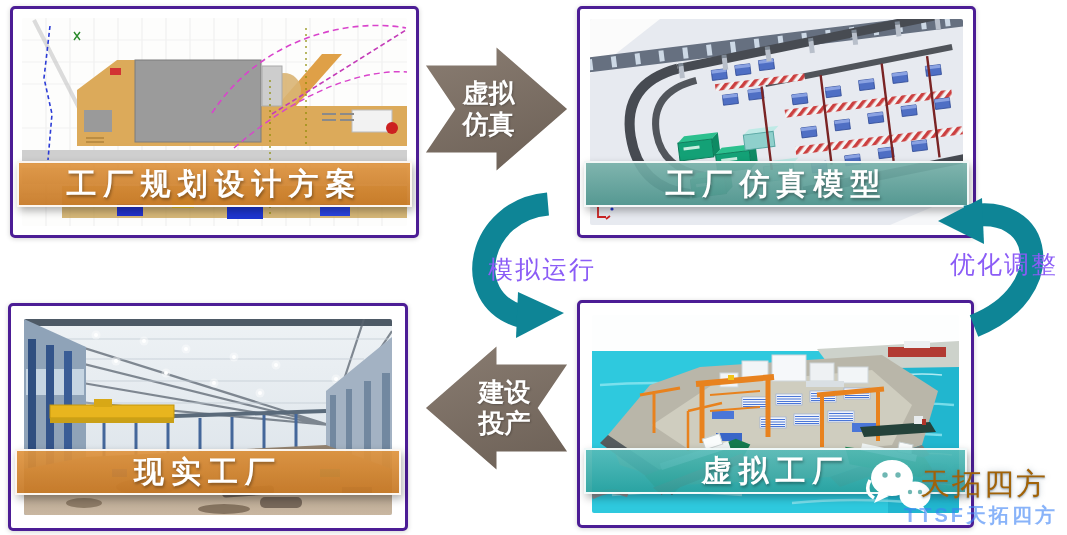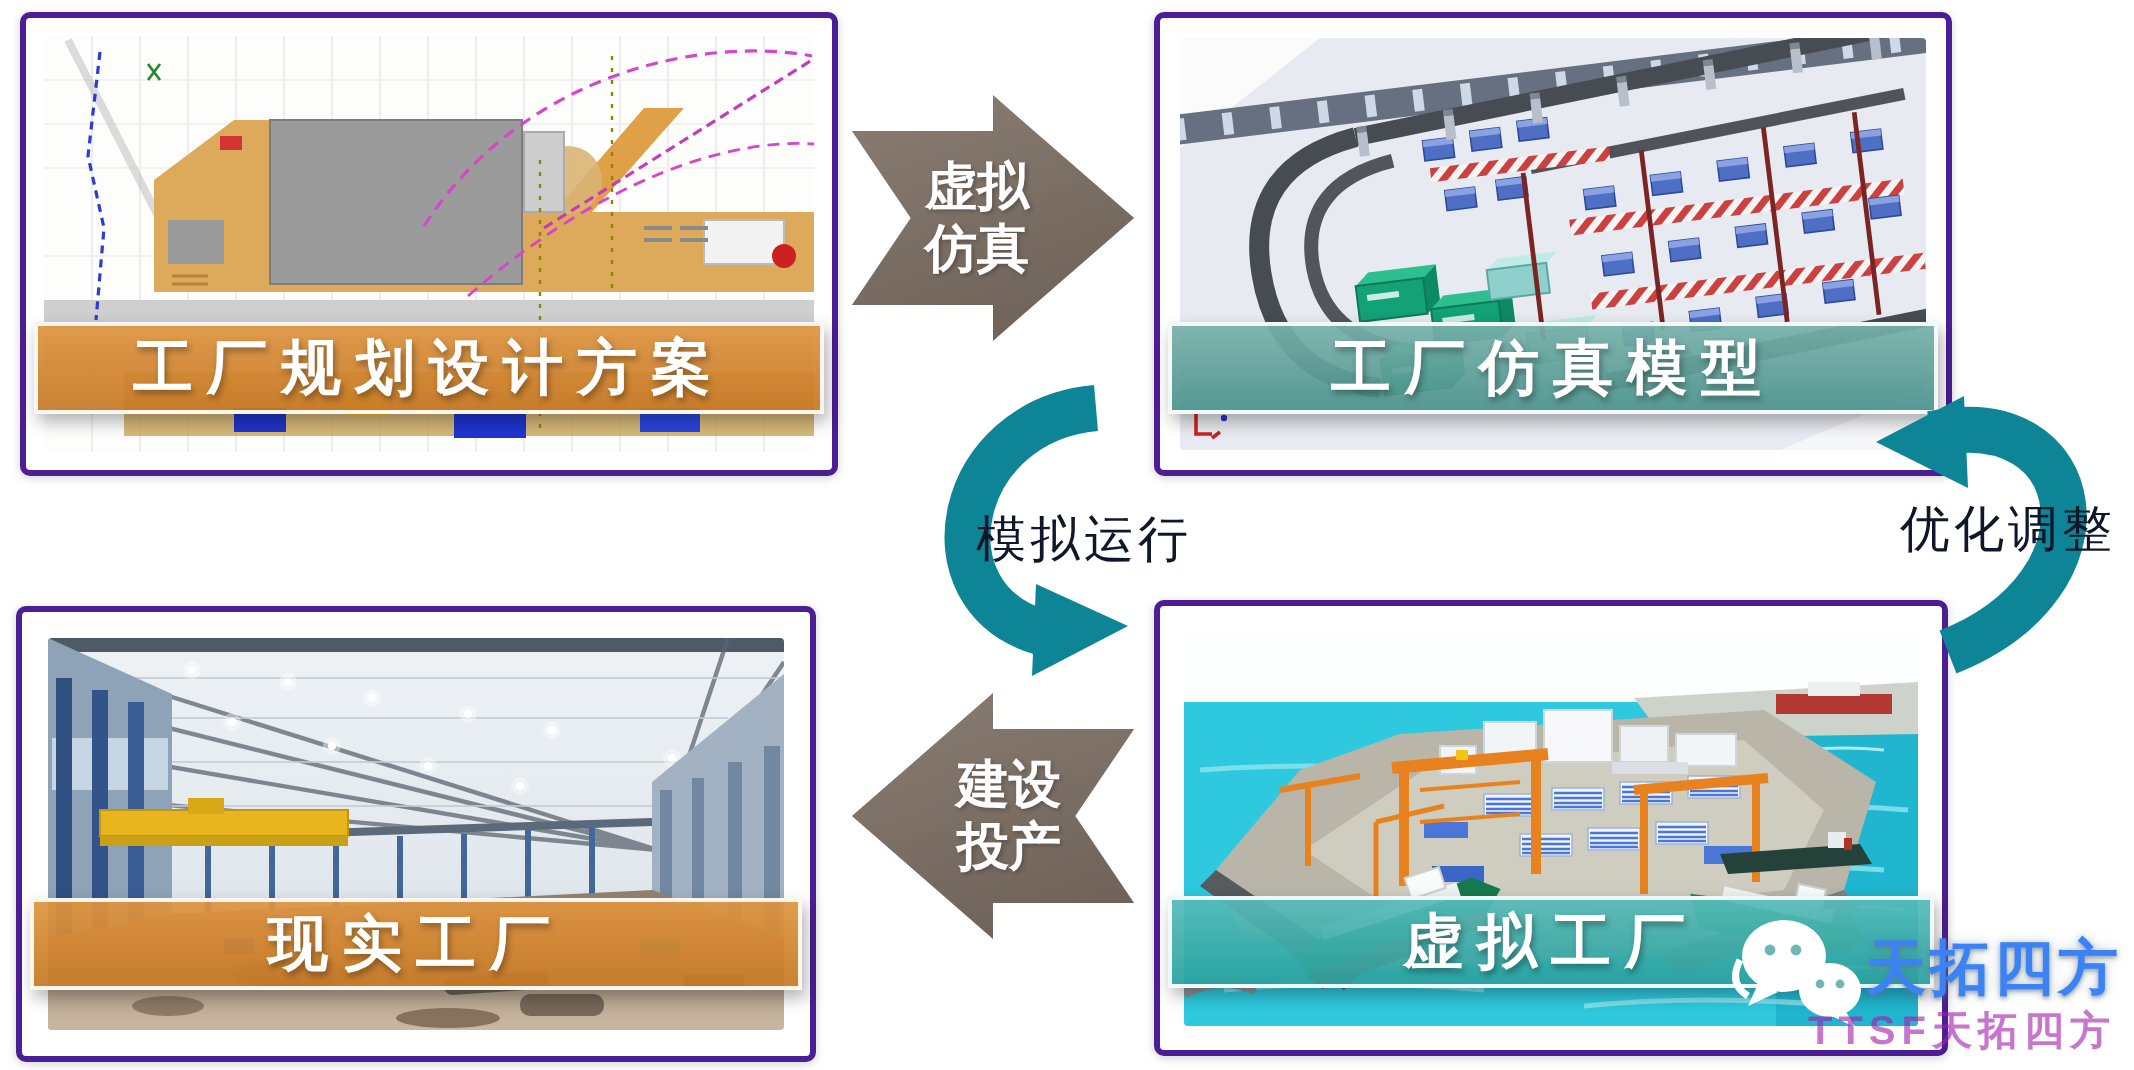--- a/index.html
+++ b/index.html
@@ -18,26 +18,26 @@
   .banner.tealB{background:linear-gradient(180deg,rgba(86,187,184,.93),rgba(42,161,158,.93));}
   .block-arrow{position:absolute;width:147px;height:128px;}
   .block-arrow .shape{position:absolute;inset:0;background:linear-gradient(160deg,#8a7d72,#6b5f55);}
   .block-arrow.right .shape{clip-path:polygon(2% 16%,50% 16%,50% 2%,98% 50%,50% 98%,50% 84%,2% 84%,22% 50%);}
   .block-arrow.left  .shape{clip-path:polygon(98% 16%,50% 16%,50% 2%,2% 50%,50% 98%,50% 84%,98% 84%,78% 50%);}
   .block-arrow .txt{position:absolute;inset:0;display:flex;flex-direction:column;align-items:center;
           justify-content:center;color:#fff;font-size:26px;font-weight:bold;line-height:1.18;
           text-shadow:1px 1px 2px rgba(0,0,0,.25);}
   .block-arrow.right .txt{padding-right:16px;}
   .block-arrow.left  .txt{padding-left:16px;}
-  .curve-label{position:absolute;font-size:25px;color:#0f172a;letter-spacing:2px;white-space:nowrap;}
+  .curve-label{position:absolute;font-size:25px;color:#8b5cf6;letter-spacing:2px;white-space:nowrap;}
   #overlay{position:absolute;inset:0;pointer-events:none;}
   #watermark{position:absolute;left:864px;top:454px;width:200px;height:78px;}
-  #wm-name{position:absolute;left:69px;top:10px;font-size:30px;font-weight:bold;color:#3b82f6;
+  #wm-name{position:absolute;left:56px;top:10px;font-size:30px;font-weight:normal;color:#a16207;
            letter-spacing:2px;text-shadow:0 1px 2px rgba(95,120,140,.65),0 0 6px rgba(95,120,140,.4);}
-  #wm-logo{position:absolute;left:40px;top:48px;font-size:20px;font-weight:bold;color:#a21caf;
+  #wm-logo{position:absolute;left:40px;top:48px;font-size:20px;font-weight:bold;color:#3b82f6;
            opacity:.6;letter-spacing:3px;}
 </style>
 </head>
 <body>
 
 <div id="canvas">
 
   <div class="card" style="left:10px;top:6px;width:403px;height:226px;">
     <div class="imgwrap" style="inset:9px;">
       <svg viewBox="0 0 385 208" preserveAspectRatio="none">

